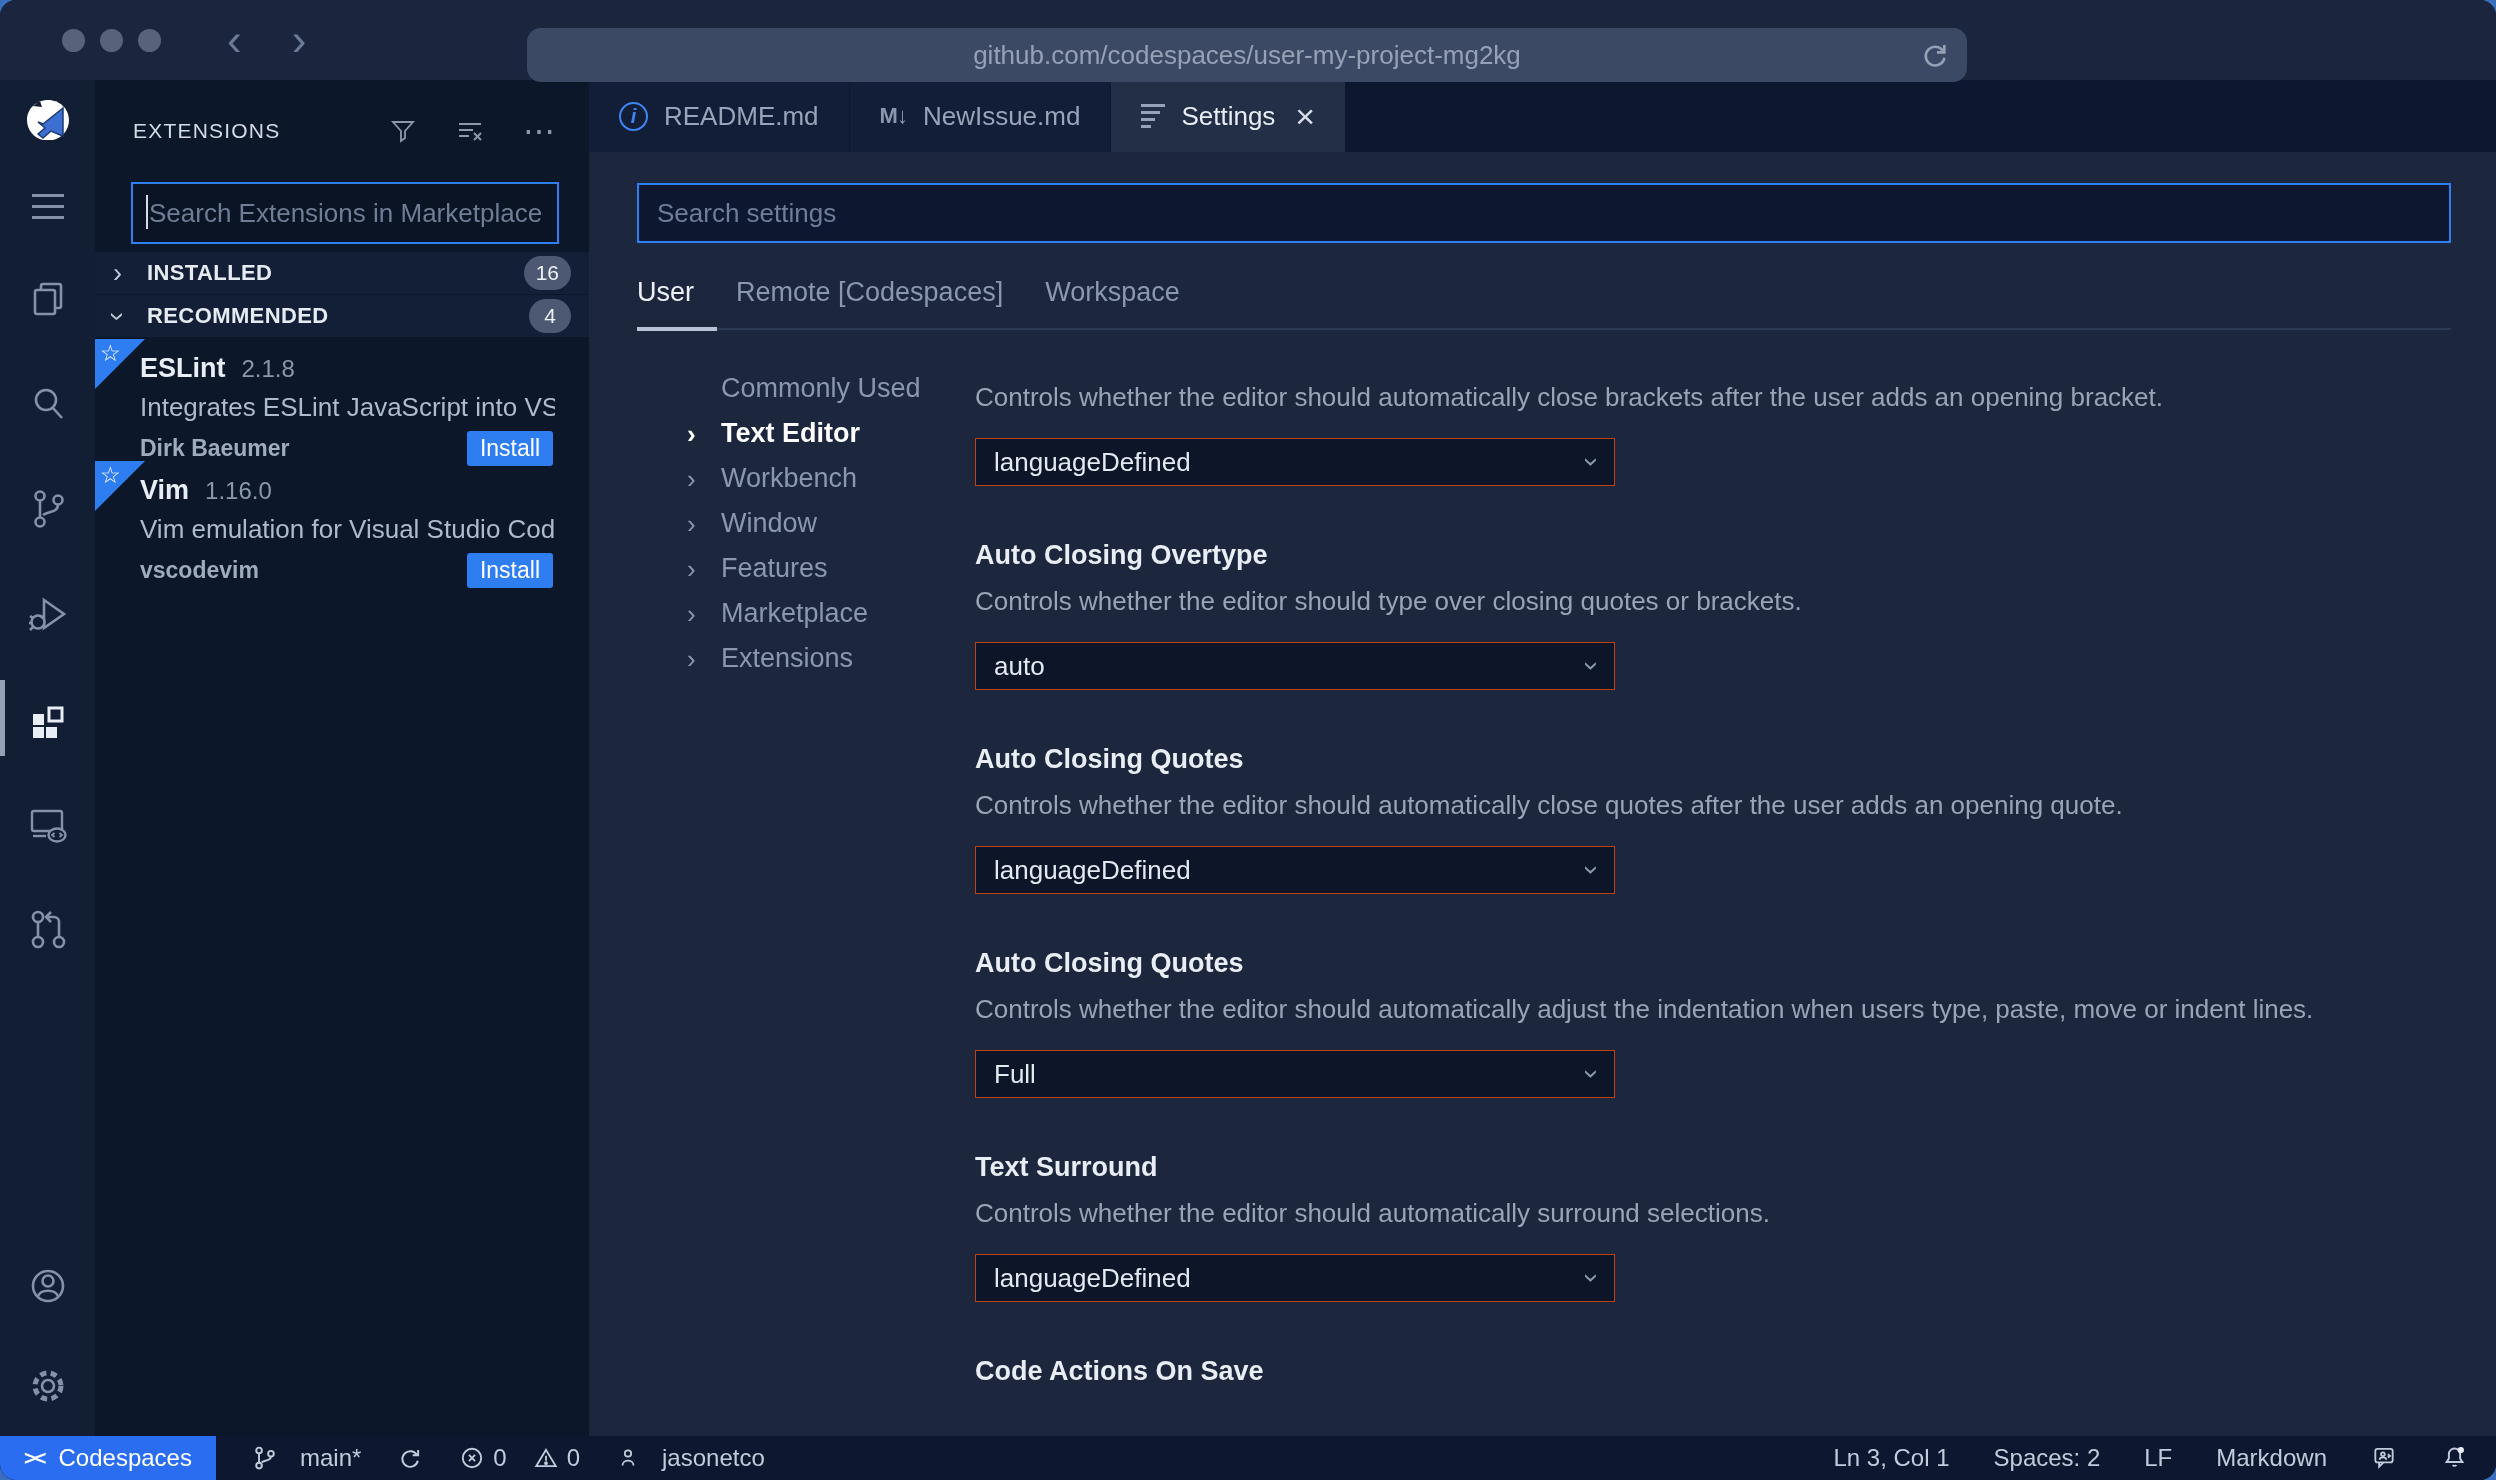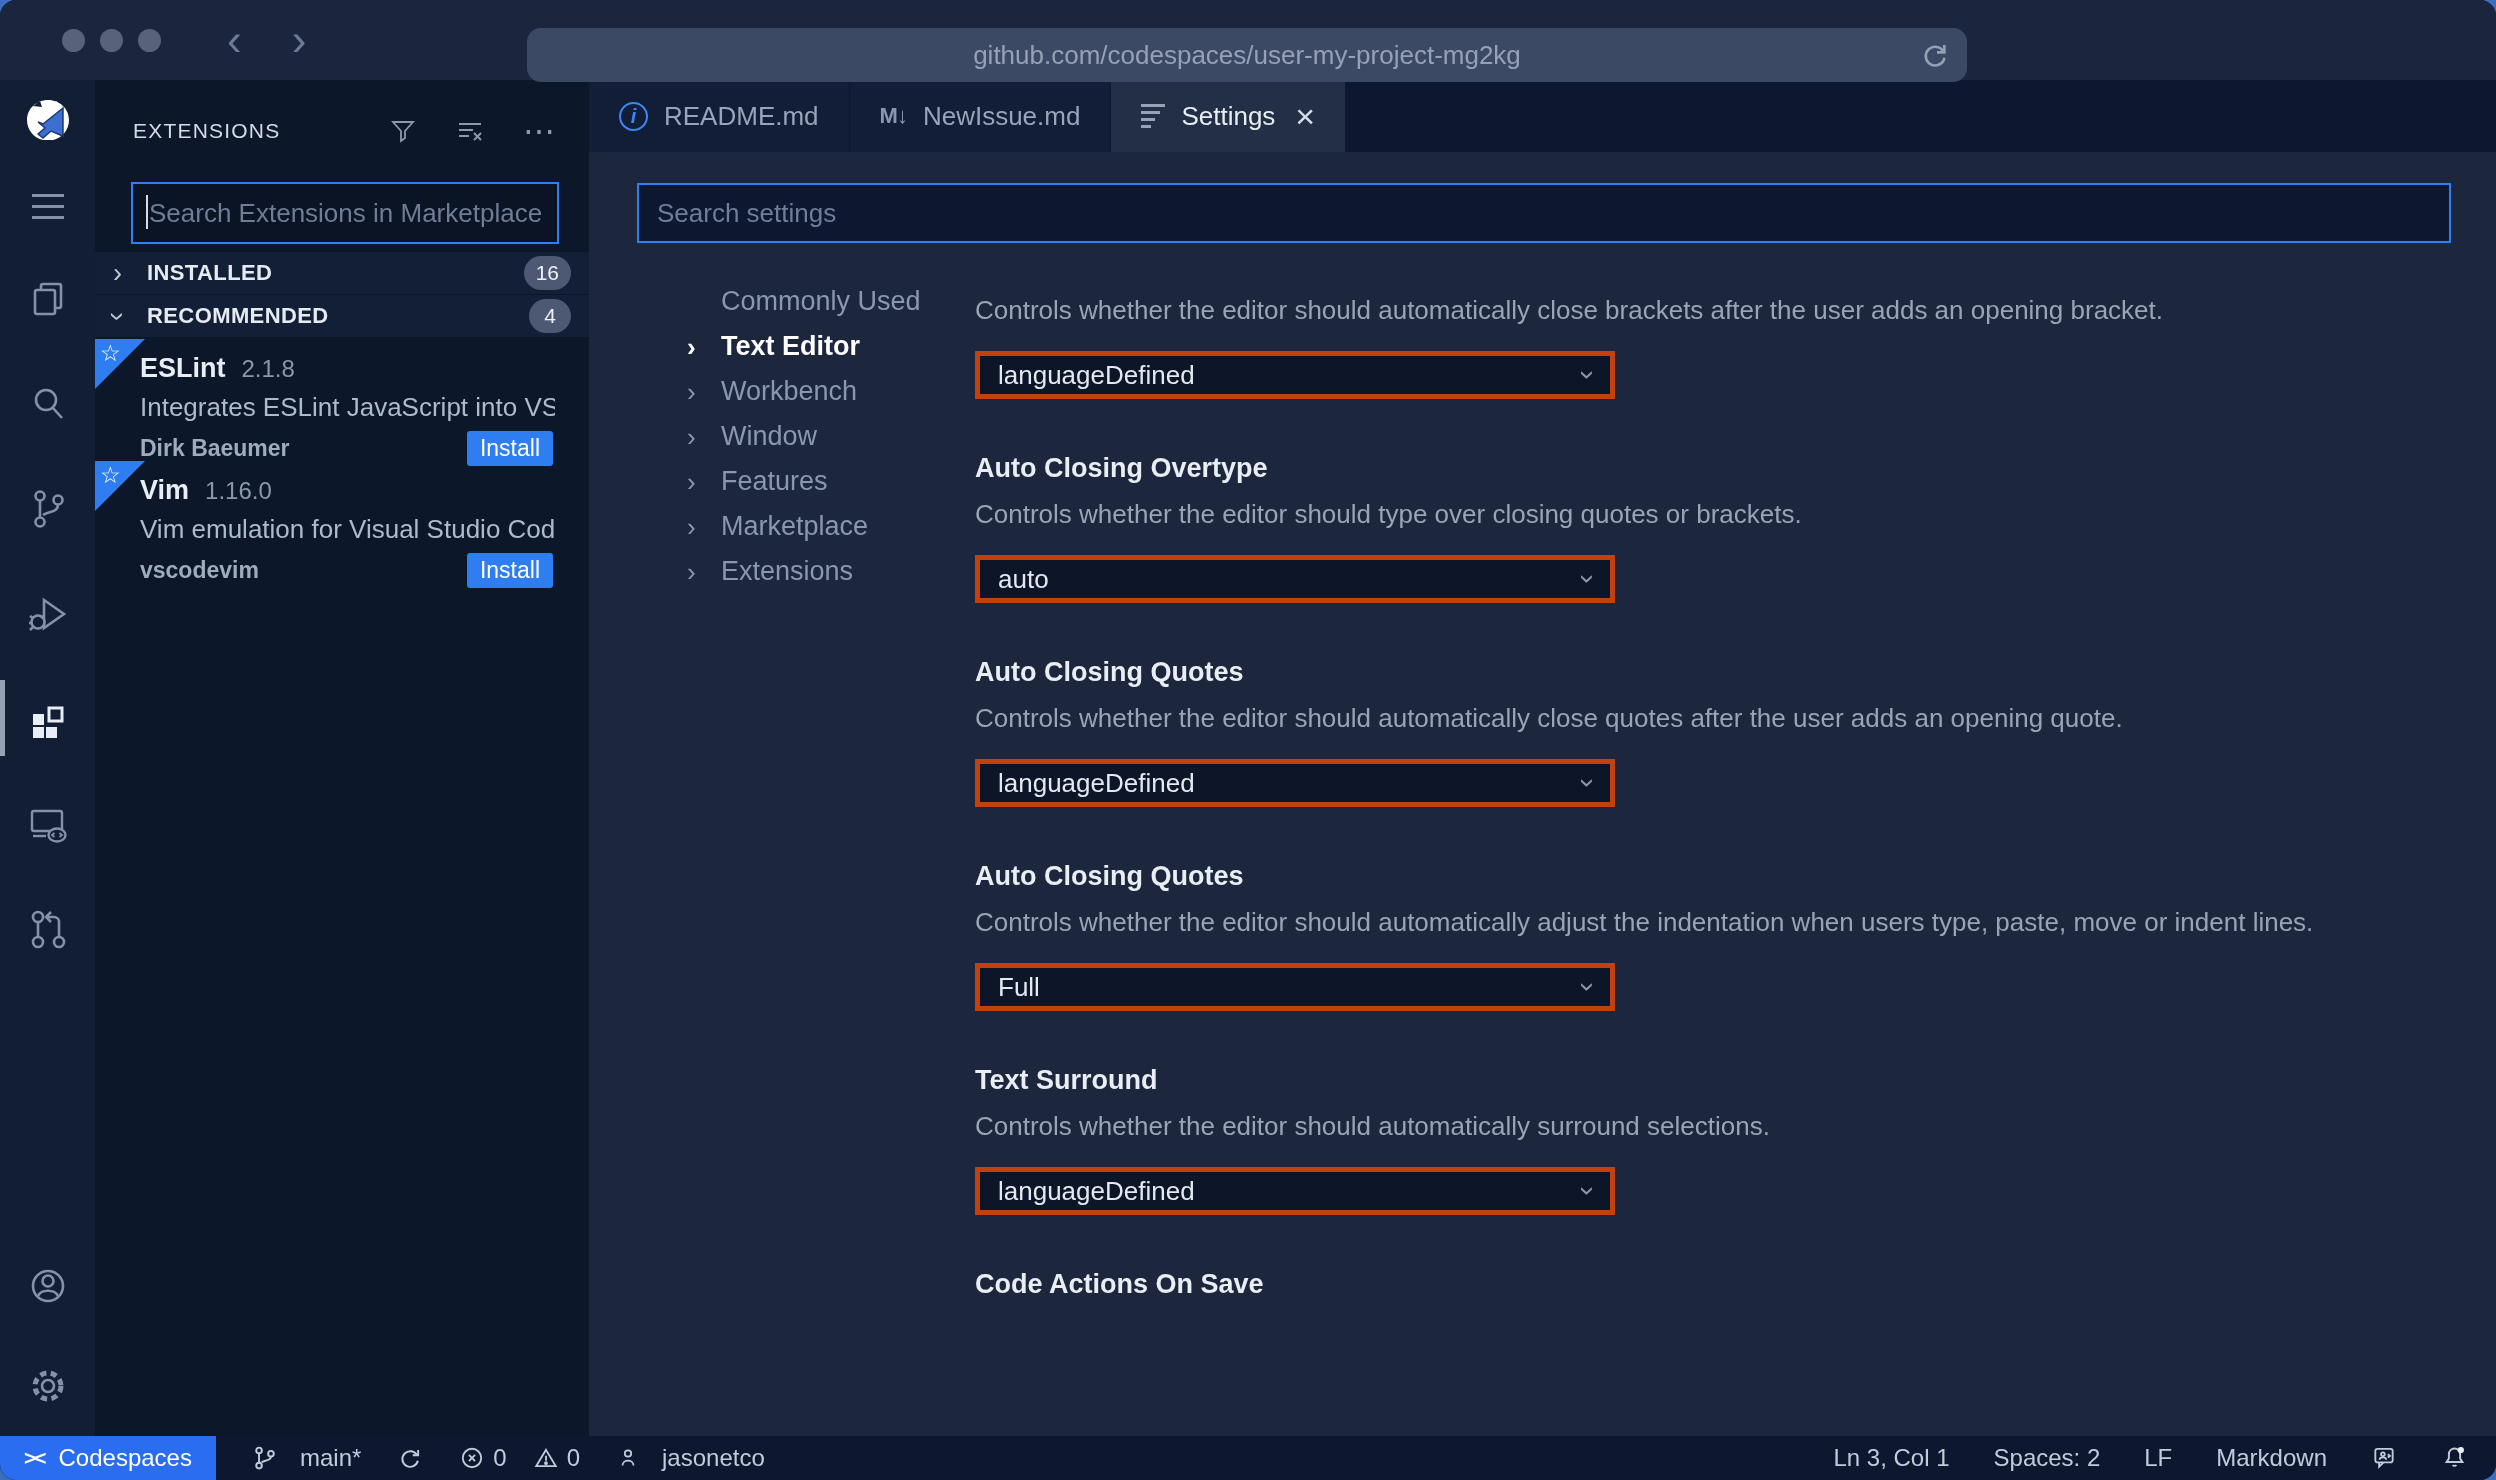--- a/index.html
+++ b/index.html
@@ -97,21 +97,21 @@
   .tree{ width:338px; padding-left:50px; flex:0 0 auto; }
   .tree-row{ height:45px; display:flex; align-items:center; font-size:27px; color:#8b97ad; cursor:pointer; }
   .tree-row .tr-chevron{ width:24px; margin-right:10px; font-size:26px; line-height:1; }
   .tree-row.indent{ padding-left:34px; }
   .tree-row.active{ color:#ffffff; font-weight:bold; }
 
   .items{ flex:1; min-width:0; padding-top:2px; }
   .setting{ margin-bottom:52px; }
   .setting-title{ font-size:27px; font-weight:bold; color:#e9edf4; line-height:34px; }
   .setting-desc{ margin-top:12px; font-size:26px; color:#99a4b8; line-height:34px; }
-  .select{ margin-top:24px; width:640px; height:48px; background:#0c1628; border:5px solid #c2410c;
+  .select{ margin-top:24px; width:640px; height:48px; background:#0c1628; border:1px solid #c2410c;
            display:flex; align-items:center; padding:0 18px; font-size:26px; color:#e4e9f1; cursor:pointer; }
   .select .dd-arrow{ margin-left:auto; color:#8b97ad; font-size:28px; line-height:1; transform:rotate(90deg); }
 
   
   .statusbar{ height:44px; background:#0d1830; flex:0 0 auto; display:flex; align-items:center;
               font-size:24px; color:#c3cbdb; }
   .codespaces{ background:#2a6df0; color:#fff; height:100%; display:flex; align-items:center;
                padding:0 24px; gap:14px; cursor:pointer; }
   .remote-glyph{ font-size:21px; font-weight:bold; letter-spacing:-2px; }
   .status-item{ display:flex; align-items:center; gap:22px; margin-left:36px; cursor:pointer; }
@@ -324,20 +324,30 @@
               <i></i>
             </span>
           <span>Settings</span>
           <span class="close-x">×</span>
         </div>
       </div>
 
       <div class="editor">
         <input class="st-search" readonly="" placeholder="Search settings" style="">
 
+        <div class="scopes">
+          <div class="scope-row">
+            <span class="scope active">User</span>
+            <span class="scope">Remote [Codespaces]</span>
+            <span class="scope">Workspace</span>
+          </div>
+          <div class="scope-divider">
+            <span class="scope-underline"></span>
+          </div>
+        </div>
 
         <div class="settings-body">
           <div class="tree">
             <div class="tree-row indent">
               <span>Commonly Used</span>
             </div>
             <div class="tree-row active">
               <span class="tr-chevron">›</span>
               <span>Text Editor</span>
             </div>

